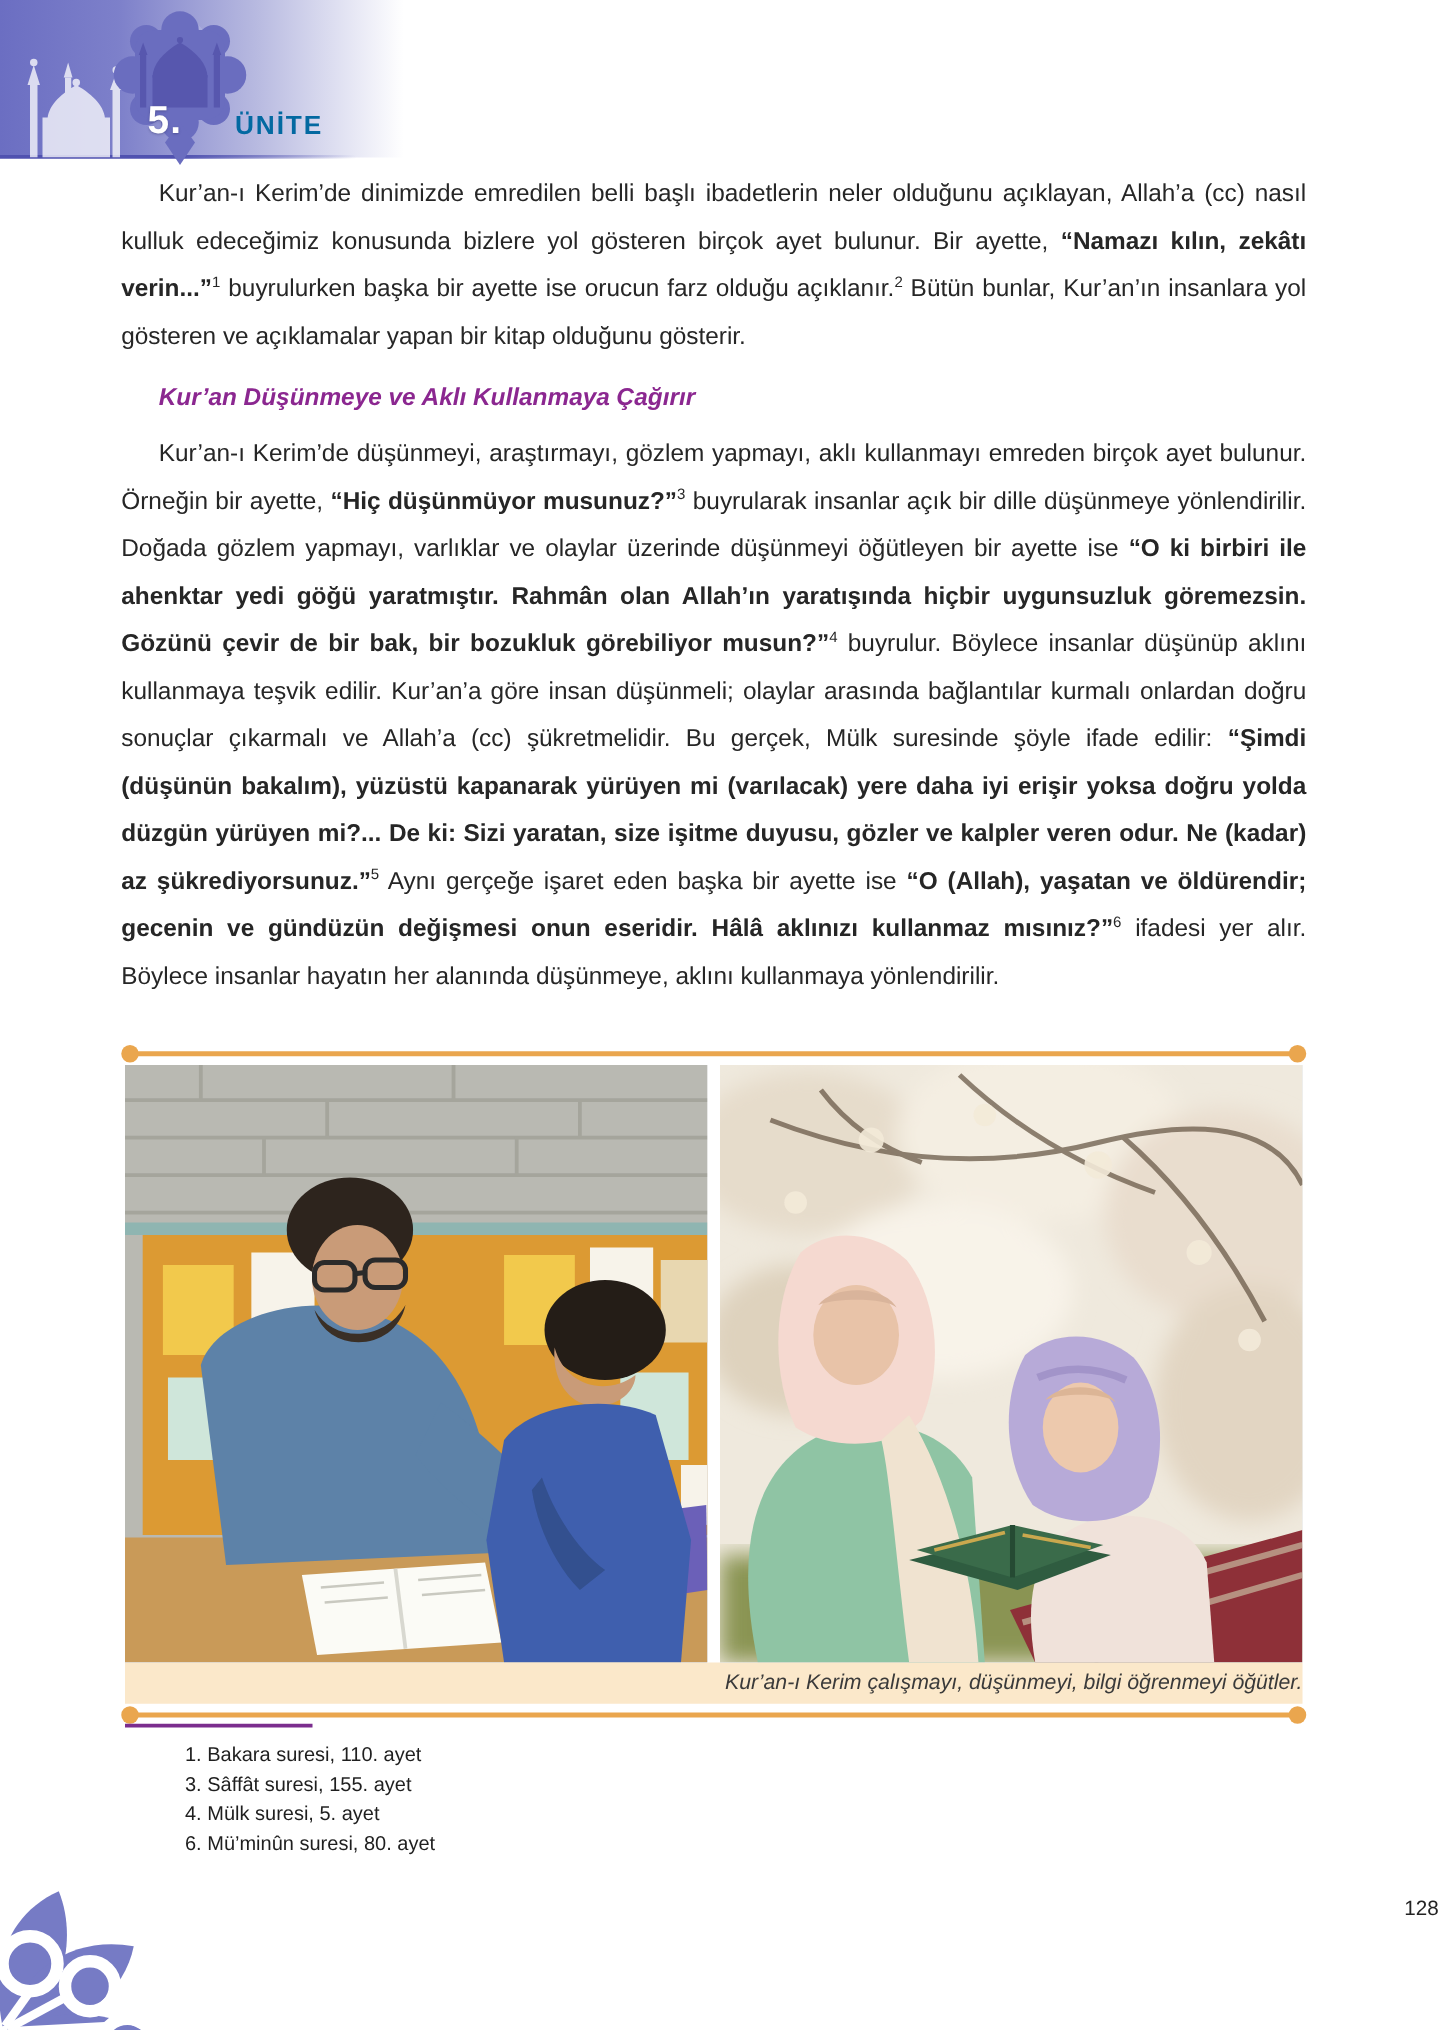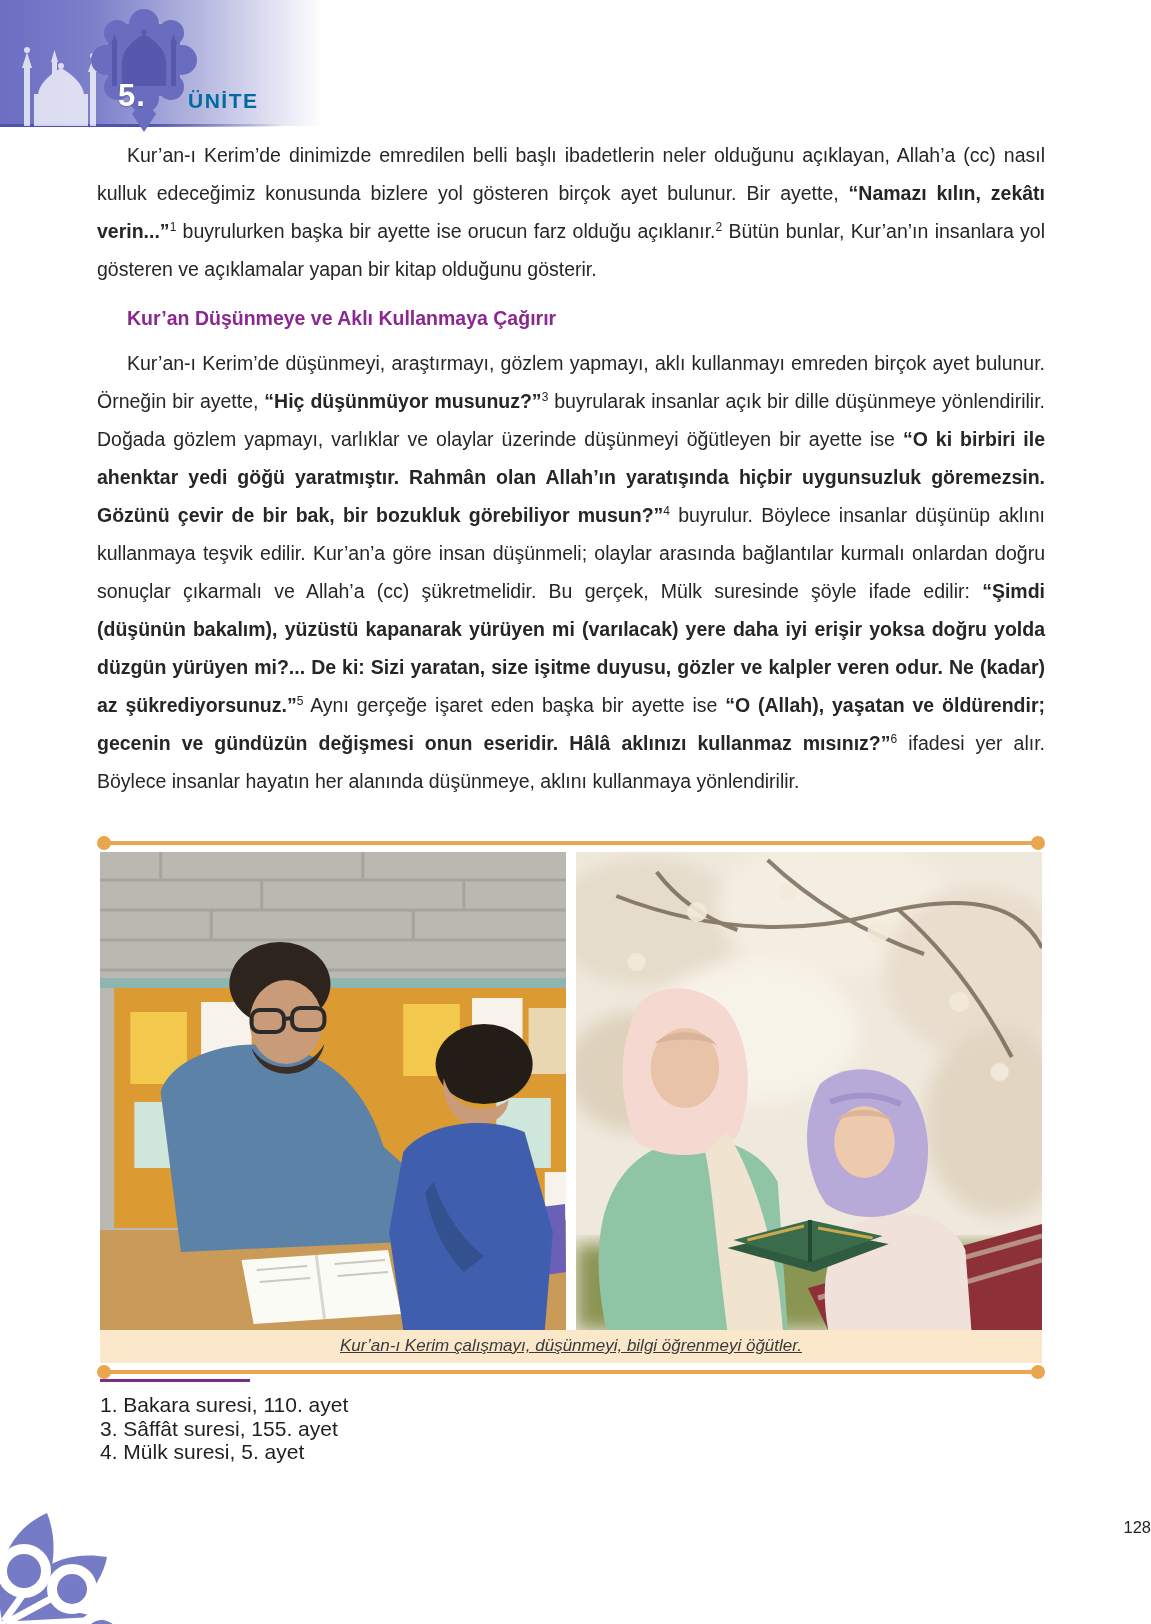--- a/index.html
+++ b/index.html
@@ -39,51 +39,50 @@
     font-size:19.5px;line-height:38px;color:#262626;
     text-align:justify;
   }
   .content p{margin:0;text-indent:30px;}
   .content .b{font-weight:bold;}
   .content sup{font-size:12px;line-height:0;}
   .section-heading{
     margin:11px 0 7px 0;
     text-indent:30px;
     font-size:19.5px;line-height:38px;
-    font-weight:bold;
+    font-weight:bold;font-style:italic;
     color:#8b2790;
   }
 
   
   .figure-frame{position:absolute;top:841px;left:100px;width:942px;}
   .frame-line{
     position:relative;height:4px;background:#eaa64e;border-radius:2px;
   }
   .frame-line .dot{
     position:absolute;top:-5px;width:14px;height:14px;border-radius:50%;
     background:#eaa64e;
   }
   .frame-line .dot.left{left:-3px;}
   .frame-line .dot.right{right:-3px;}
   .photos{display:flex;gap:10px;margin-top:7px;}
   .photo{flex:1;height:478px;overflow:hidden;background:#ddd;}
   .photo svg{display:block;width:100%;height:100%;}
   .caption-strip{
     background:#fbe8ca;
-    text-align:center;
+    text-align:right;
     font-size:17px;font-style:italic;color:#3a3a3a;
     padding:6px 0 7px 0;
-    text-decoration:underline;
   }
   .frame-line.bottom{margin-top:7px;}
 
   
   .footnotes{position:absolute;top:1379px;left:100px;width:600px;}
   .footnote-rule{width:150px;height:3px;background:#7b2d8e;margin:0 0 11px 0;}
-  .footnote{font-size:21px;line-height:23.5px;color:#1f1f1f;}
+  .footnote{font-size:16px;line-height:23.5px;color:#1f1f1f;margin-left:48px;}
 
   
   .page-number{
     position:absolute;top:1518px;left:0;width:100%;
     text-align:right;font-size:16.5px;color:#232323;
   }
   .flower{position:absolute;left:-38px;bottom:-42px;width:225px;height:205px;}
 </style>
 </head>
 <body>
@@ -286,20 +285,21 @@
       <span class="dot right"></span>
     </div>
   </div>
 
   <div class="footnotes">
     <div class="footnote-rule"></div>
     <div>
         <div class="footnote">1. Bakara suresi, 110. ayet</div>
         <div class="footnote">3. Sâffât suresi, 155. ayet</div>
         <div class="footnote">4. Mülk suresi, 5. ayet</div>
+        <div class="footnote">6. Mü’minûn suresi, 80. ayet</div>
       </div>
   </div>
 
   <div class="page-number">128</div>
 
   <svg class="flower" viewBox="0 0 225 205">
     <g fill="#767bc5">
       <path d="M40 160 C30 110 45 70 85 52 C98 84 92 128 64 152 Z"></path>
       <path d="M42 158 C60 110 100 88 145 96 C138 132 104 160 66 162 Z"></path>
       <path d="M44 162 C95 140 150 150 180 186 L150 205 L60 205 Z"></path>

